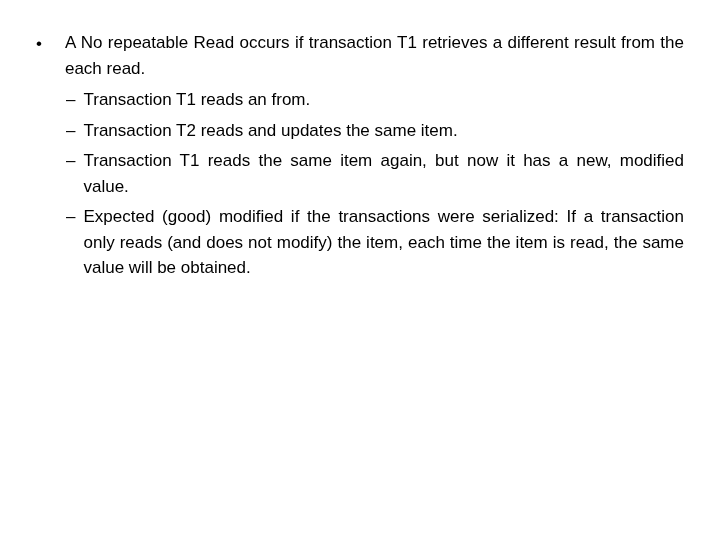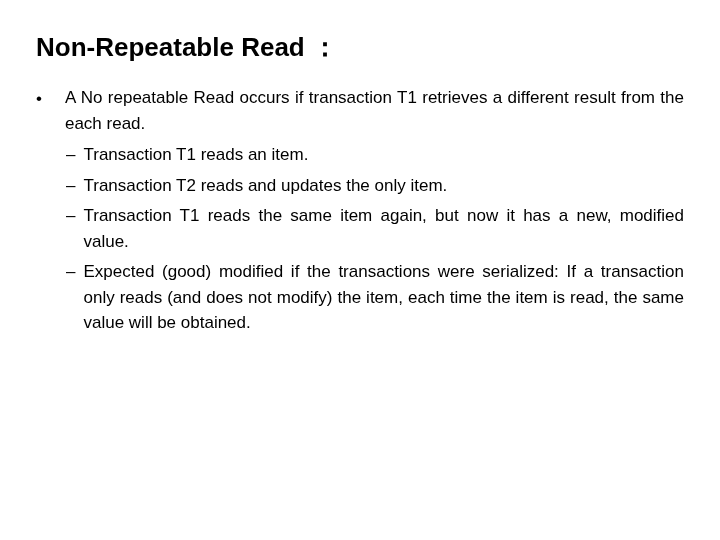--- a/index.html
+++ b/index.html
@@ -80,39 +80,38 @@
     .sub-text-block {
       flex: 1;
       text-align: justify;
     }
   </style>
 </head>
 <body>
 
 <div class="slide-container">
 
-  <div class="slide-title">Non-Repeatable Read ：</div>
 
   <div class="slide-content">
 
     <div class="bullet-item">
       <span class="bullet-symbol">•</span>
       <span class="bullet-text">A No repeatable Read occurs if transaction T1 retrieves a different result from the each read.</span>
     </div>
 
     <div class="sub-items">
 
       <div class="sub-item">
         <span class="sub-dash">–</span>
-        <span class="sub-text">Transaction T1 reads an item.</span>
+        <span class="sub-text">Transaction T1 reads an from.</span>
       </div>
 
       <div class="sub-item">
         <span class="sub-dash">–</span>
-        <span class="sub-text">Transaction T2 reads and updates the only item.</span>
+        <span class="sub-text">Transaction T2 reads and updates the same item.</span>
       </div>
 
       <div class="sub-item">
         <span class="sub-dash">–</span>
         <span class="sub-text-block">Transaction T1 reads the same item again, but now it has a new, modified value.</span>
       </div>
 
       <div class="sub-item">
         <span class="sub-dash">–</span>
         <span class="sub-text-block">Expected (good) modified if the transactions were serialized: If a transaction only reads (and does not modify) the item, each time the item is read, the same value will be obtained.</span>

